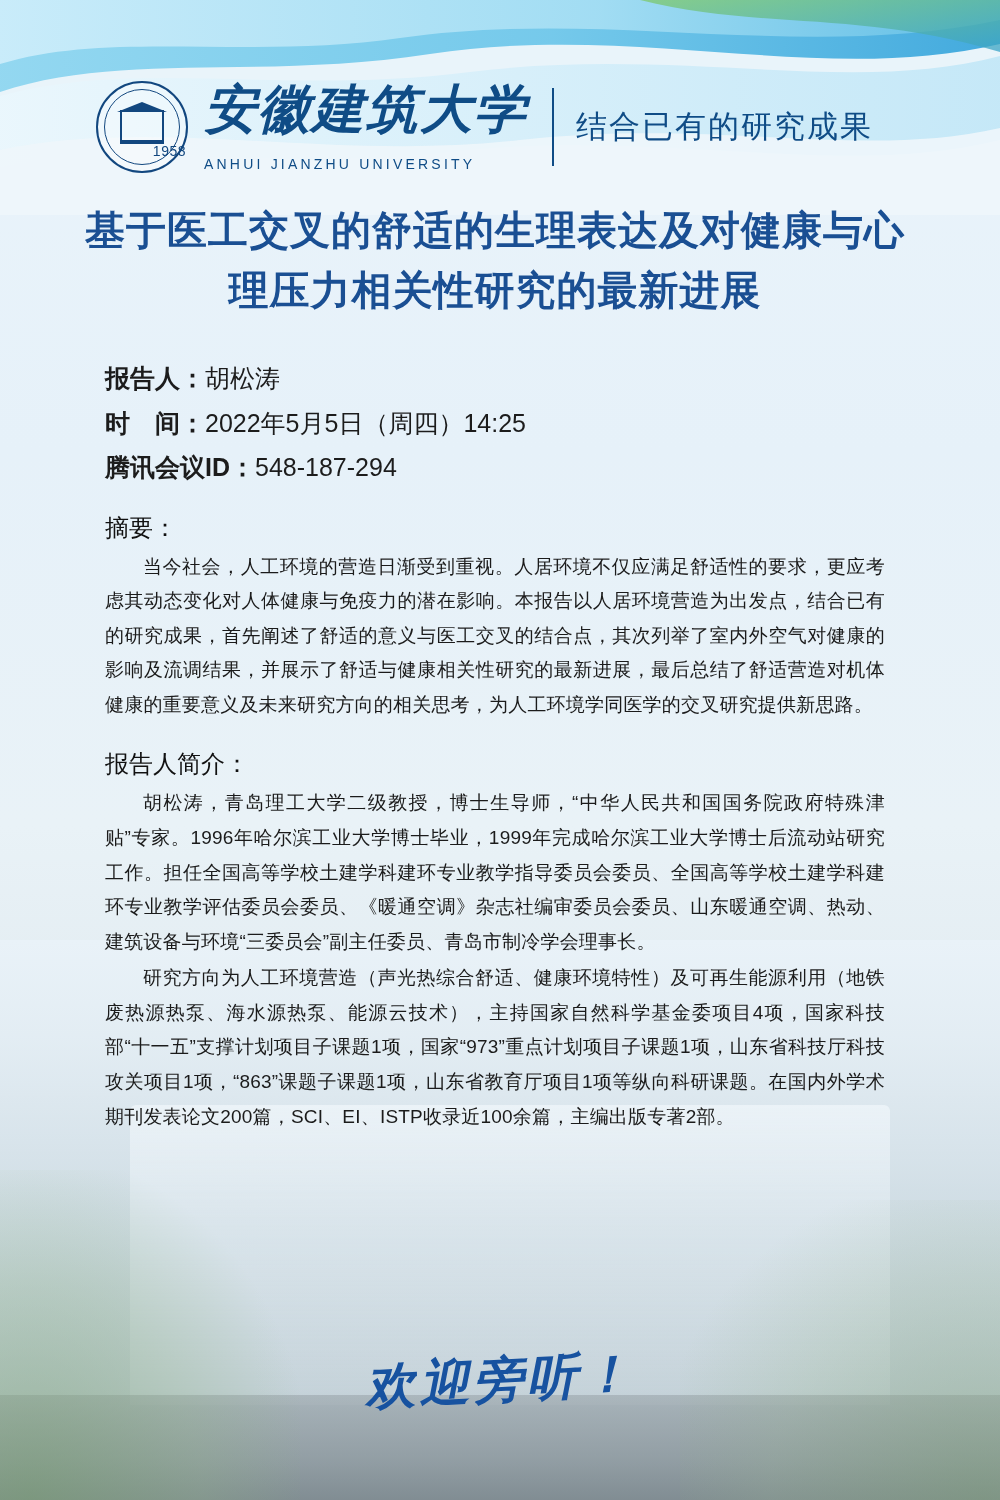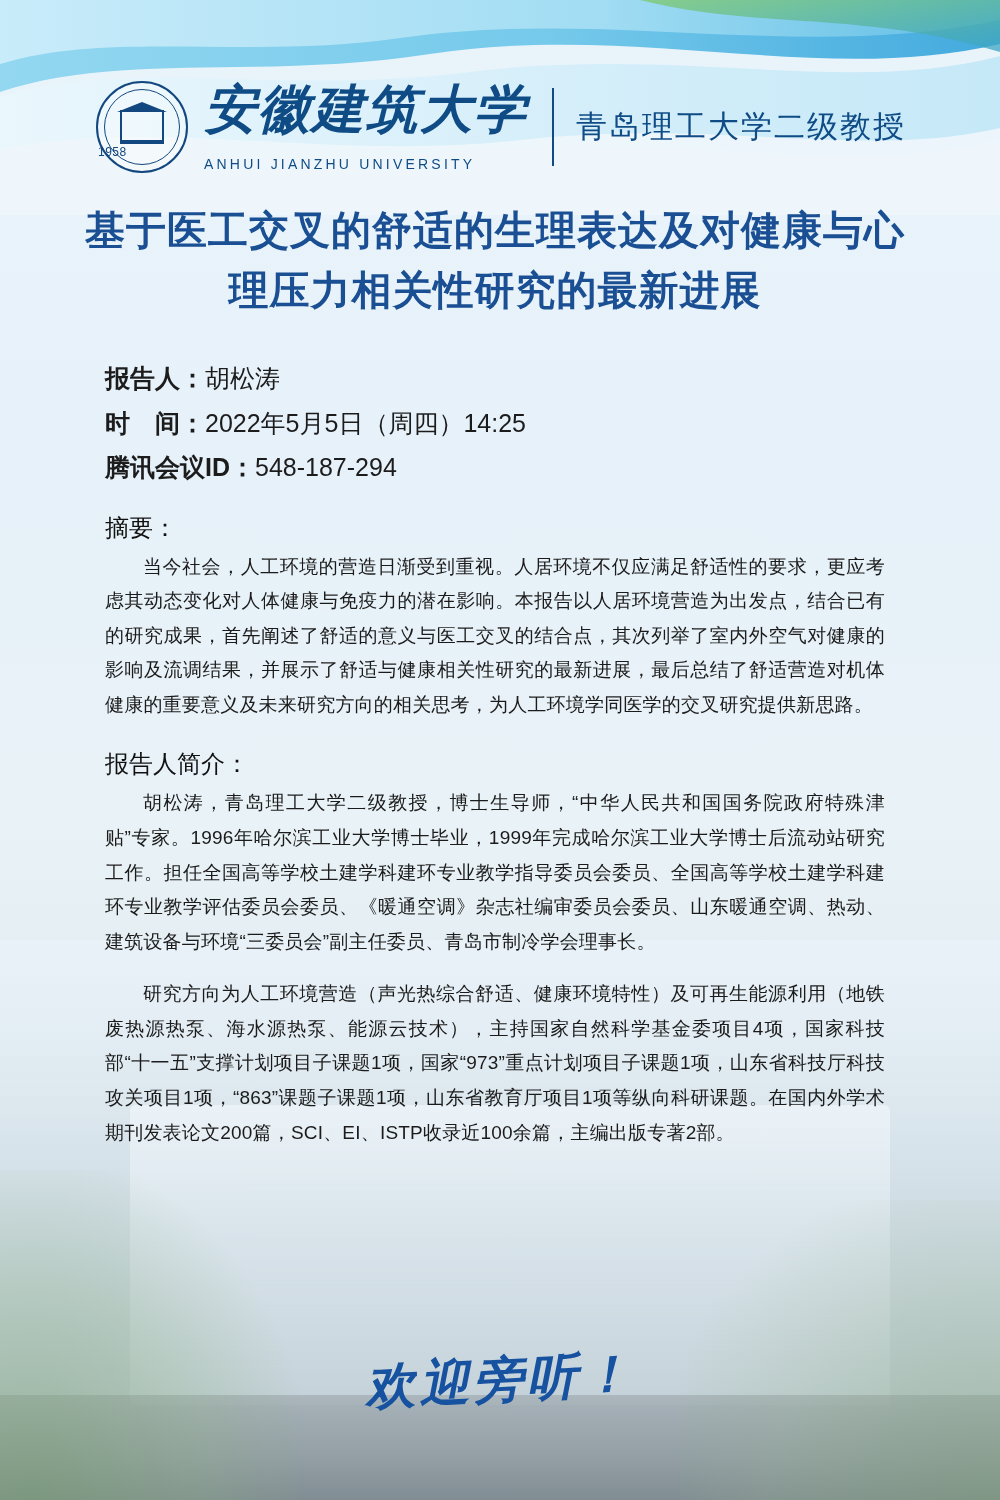--- a/index.html
+++ b/index.html
@@ -118,22 +118,22 @@
     top: -10px;
     width: 50px;
     height: 10px;
     background: #12477f;
     clip-path: polygon(50% 0%, 100% 100%, 0% 100%);
   }
   .seal-year {
     position: absolute;
     bottom: 12px;
     left: 0; right: 0;
-    text-align: left;
-    font-size: 12px;
+    text-align: right;
+    font-size: 14px;
     color: #12477f;
     letter-spacing: 0.5px;
   }
   .wordmark {
     margin-left: 16px;
   }
   .wordmark-cn {
     font-family: Liberation Sans, sans-serif;
     font-size: 52px;
     font-weight: bold;
@@ -206,21 +206,21 @@
     font-size: 19px;
     line-height: 1.82;
     color: #1b1b1b;
     text-align: justify;
     text-indent: 2em;
     margin: 0;
     letter-spacing: 0.2px;
   }
   .section.abstract { margin-top: 22px; }
   .section.bio { margin-top: 26px; }
-  .section.bio .para + .para { margin-top: 18px; }
+  .section.bio .para + .para { margin-top: 2px; }
 
   .welcome {
     position: absolute;
     left: 0; right: 0;
     bottom: 86px;
     text-align: center;
     font-family: "Liberation Serif", "DejaVu Serif", serif;
     font-style: italic;
     font-weight: bold;
     font-size: 50px;
@@ -274,21 +274,21 @@
   <div class="logo-row">
     <div class="seal">
       <div class="seal-inner"></div>
       <div class="seal-year">1958</div>
     </div>
     <div class="wordmark">
       <div class="wordmark-cn">安徽建筑大学</div>
       <div class="wordmark-en">ANHUI JIANZHU UNIVERSITY</div>
     </div>
     <div class="logo-divider"></div>
-    <div class="college-name">青岛理工大学二级教授</div>
+    <div class="college-name">结合已有的研究成果</div>
   </div>
 
   <div class="content">
 
     <h1 class="title">基于医工交叉的舒适的生理表达及对健康与心理压力相关性研究的最新进展</h1>
 
     <div class="meta">
       <div class="meta-line">
         <span class="meta-label">报告人：</span><span>胡松涛</span>
       </div>

